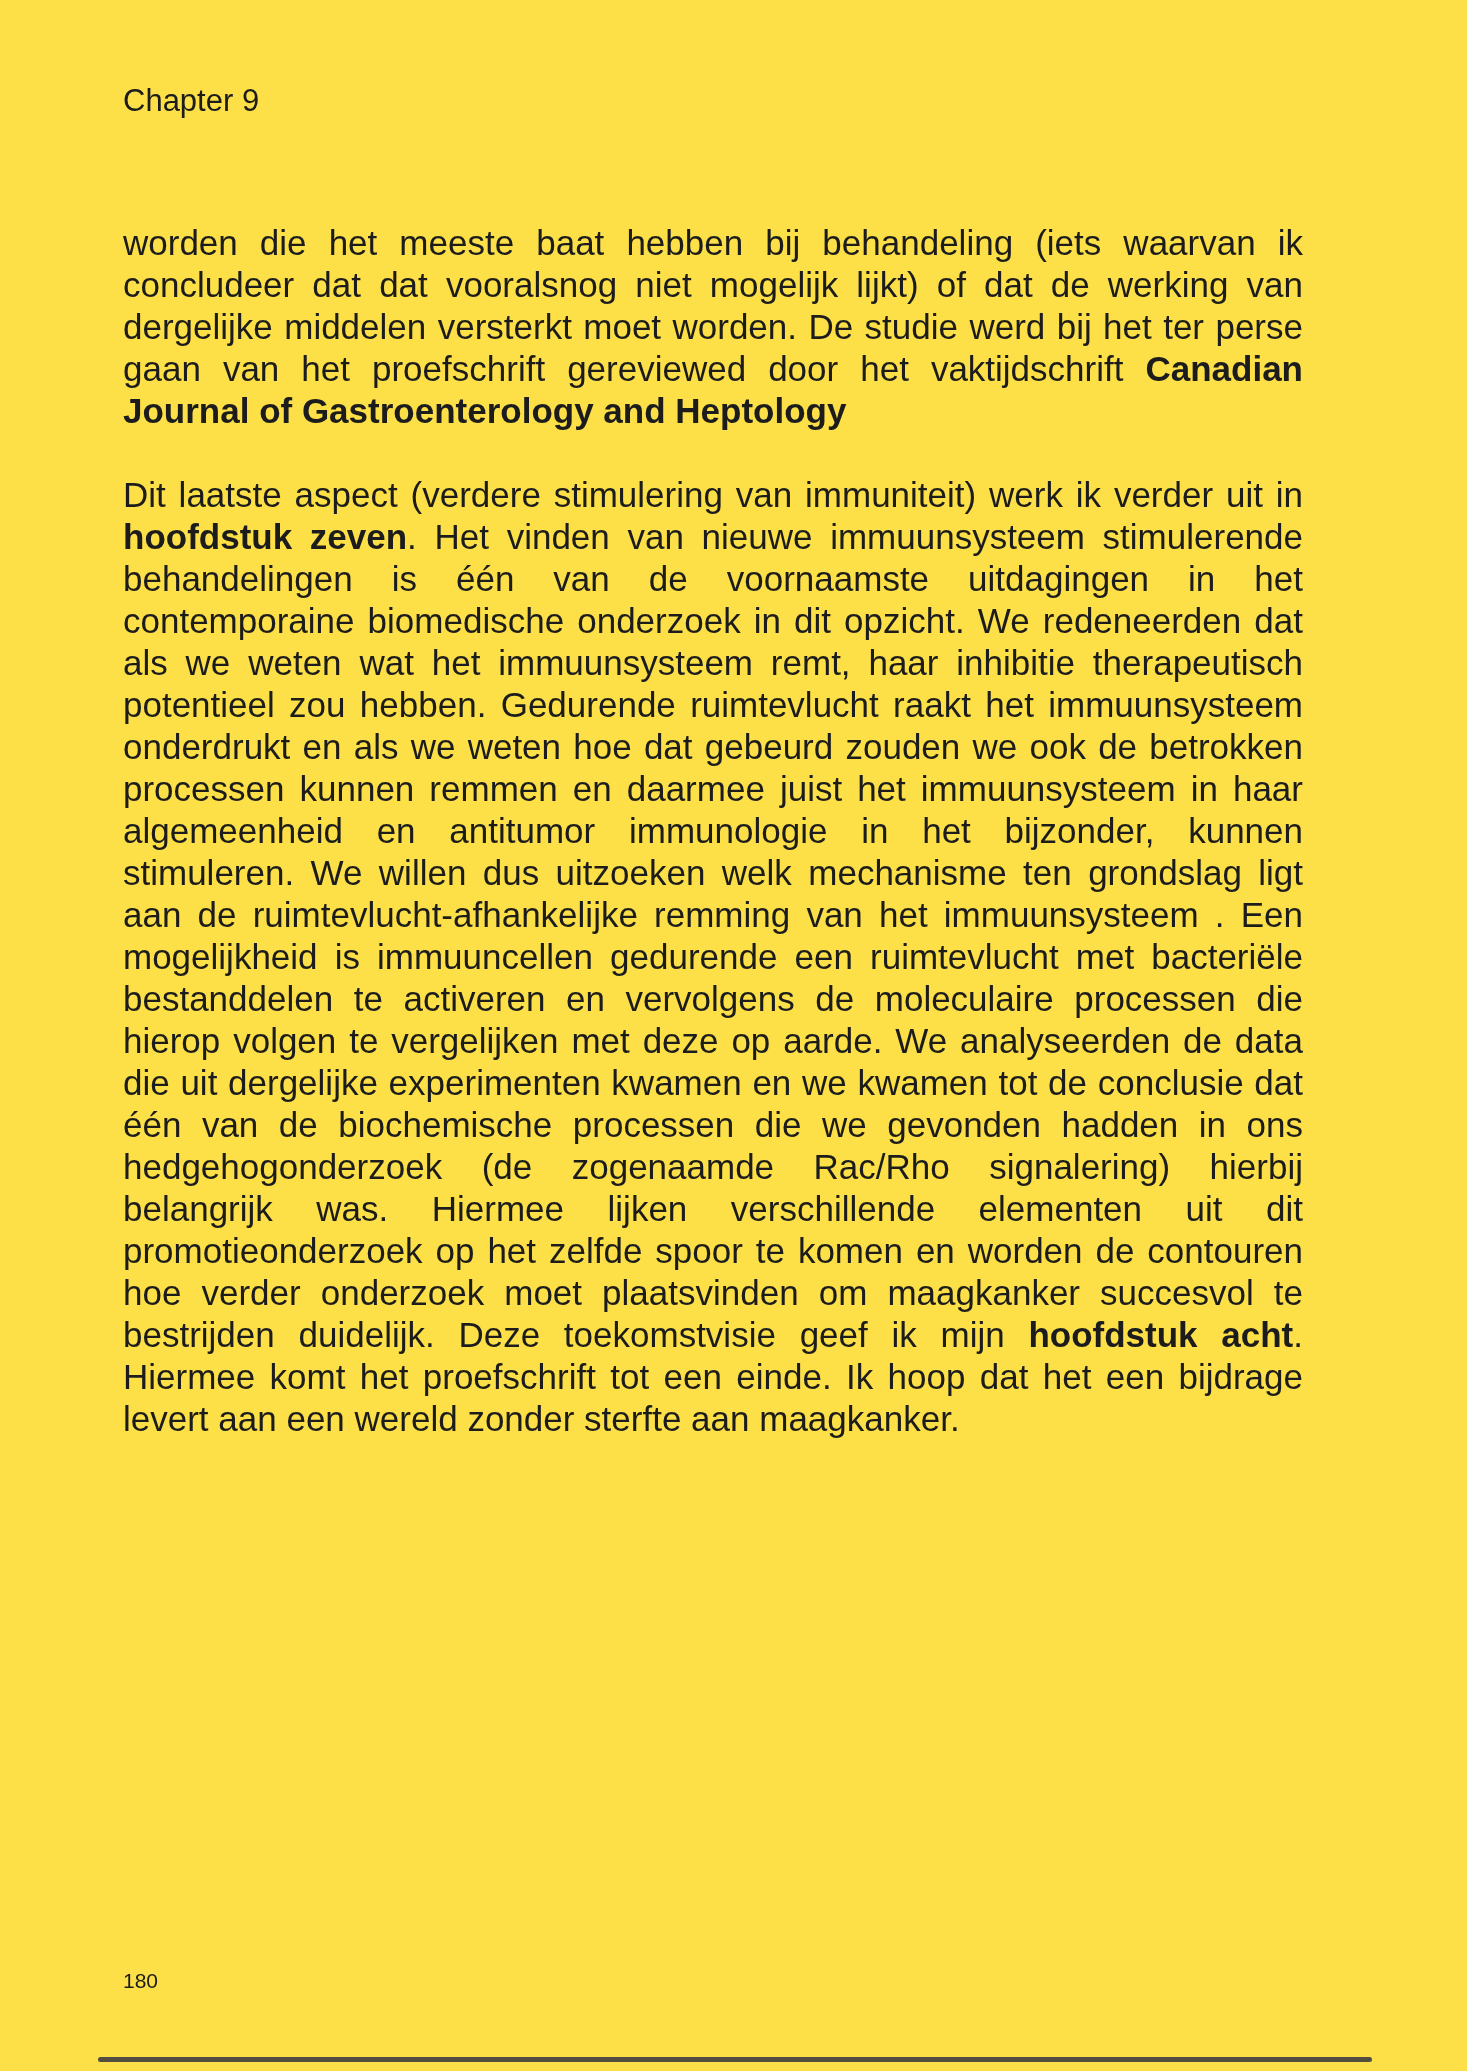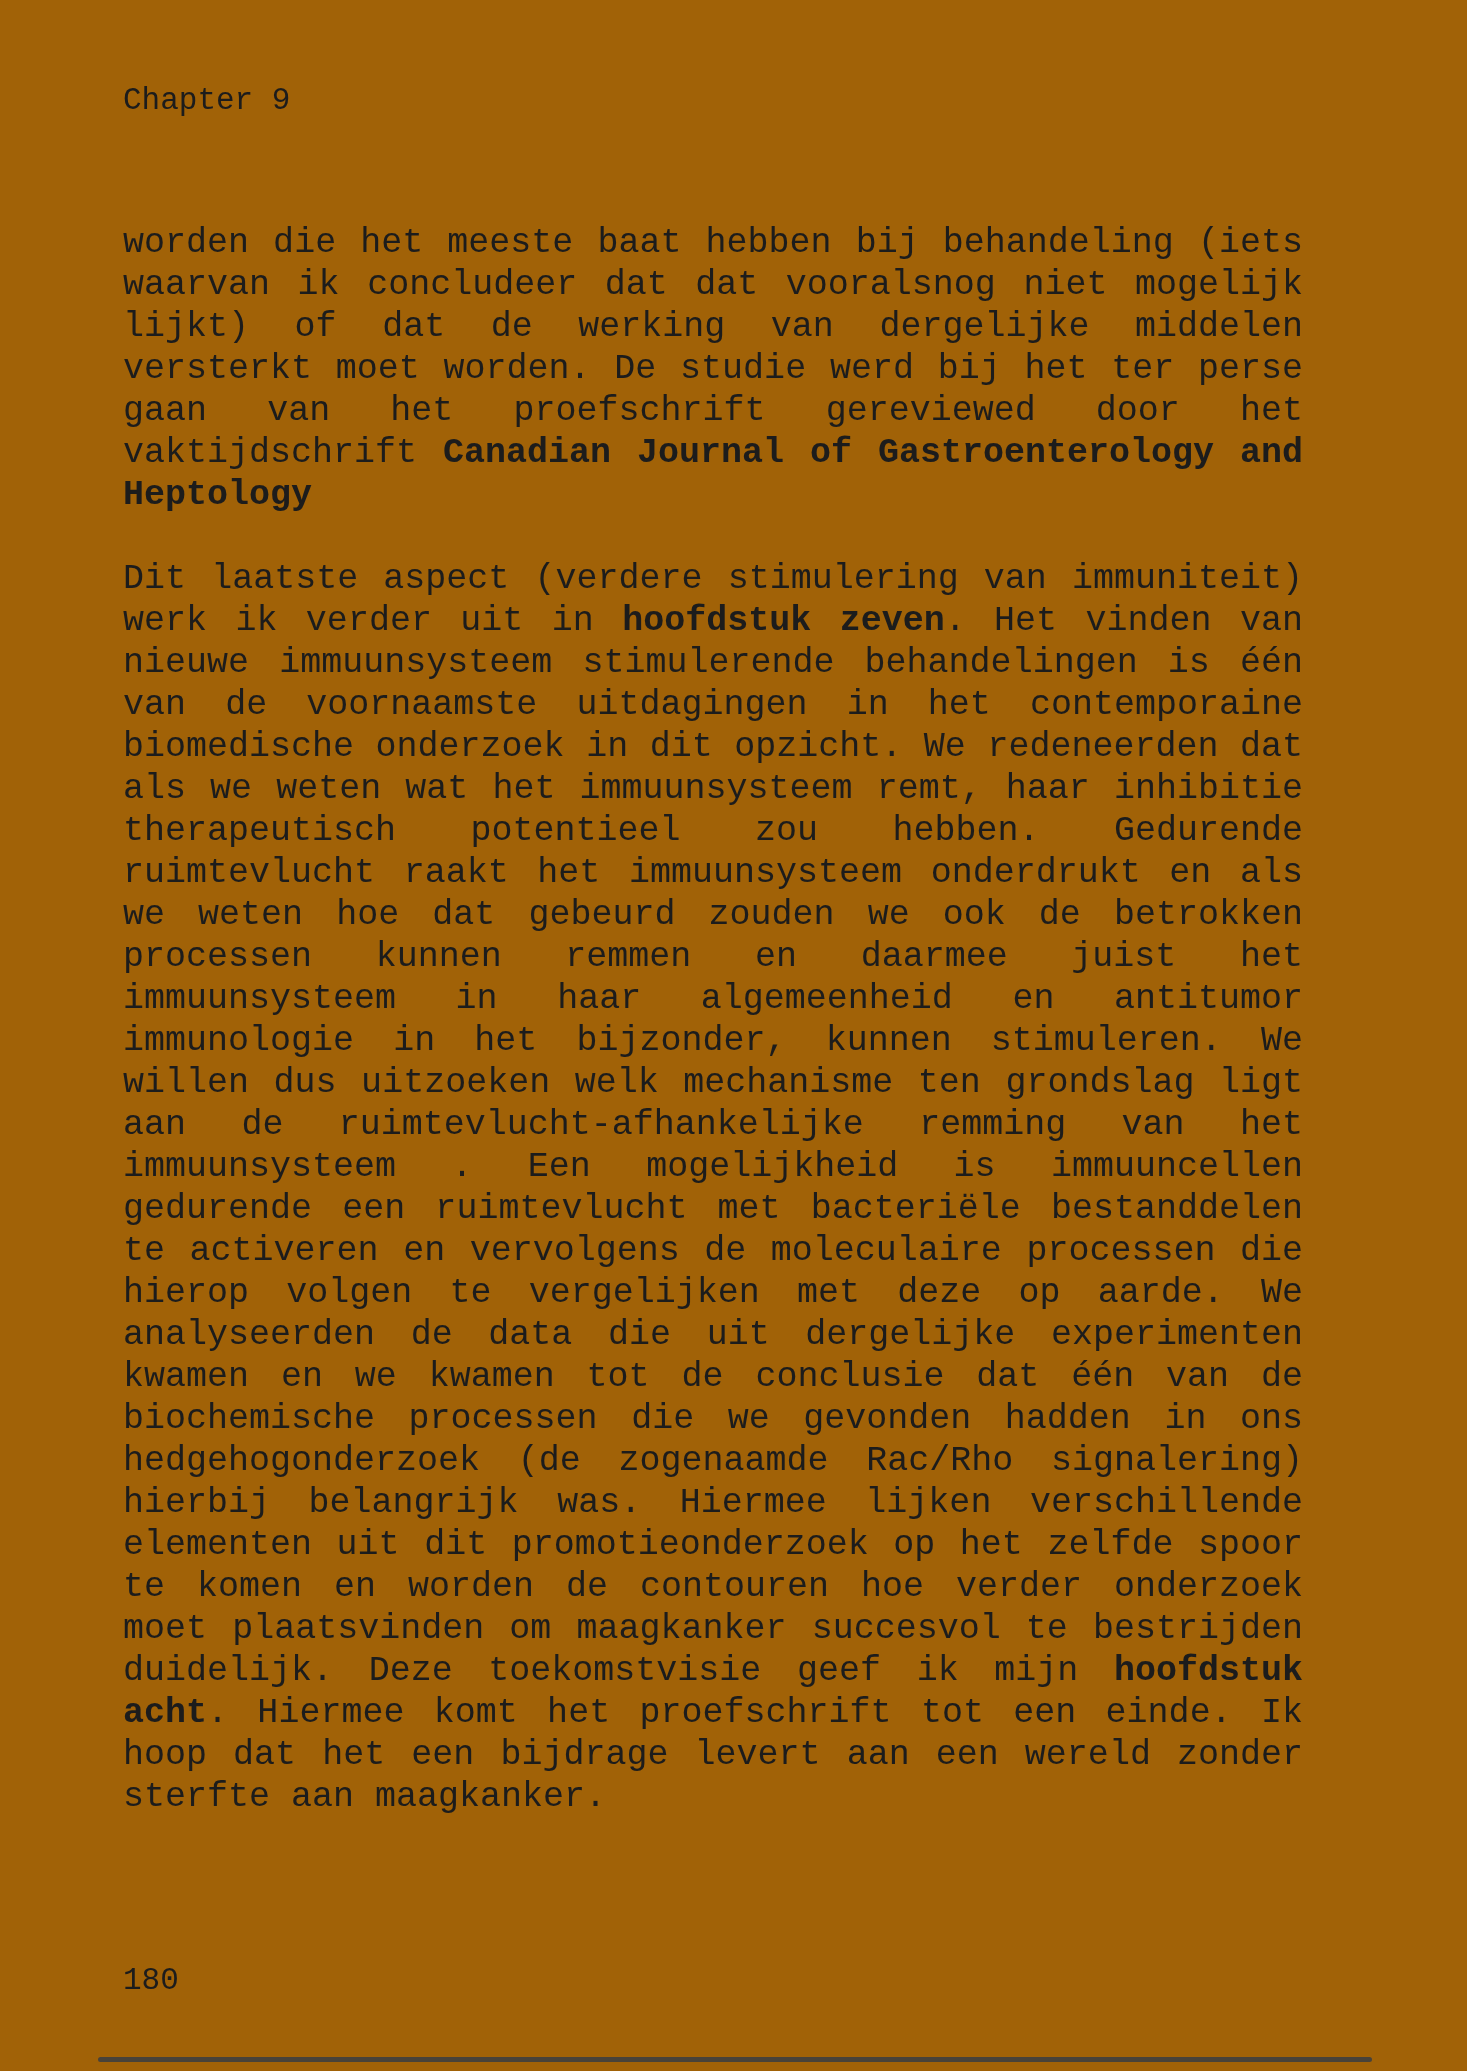--- a/index.html
+++ b/index.html
@@ -4,22 +4,22 @@
 <style>
   html, body {
     margin: 0;
     padding: 0;
     background: #ffffff;
   }
   .page {
     position: relative;
     width: 1467px;
     height: 2071px;
-    background: #a16207;
-    font-family: Liberation Mono, monospace;
+    background: #fde047;
+    font-family: Liberation Sans, sans-serif;
     color: #1c1c1c;
     overflow: hidden;
   }
   .chapter-header {
     position: absolute;
     left: 123px;
     top: 82px;
     font-size: 31px;
     line-height: 38px;
     white-space: nowrap;
@@ -37,21 +37,21 @@
     text-align: justify;
     text-justify: inter-word;
   }
   .para b {
     font-weight: bold;
   }
   .page-number {
     position: absolute;
     left: 123px;
     top: 1962px;
-    font-size: 31px;
+    font-size: 21px;
     line-height: 38px;
   }
   .scan-edge {
     position: absolute;
     left: 98px;
     top: 2057px;
     width: 1274px;
     height: 5px;
     background: #3f3f3f;
     border-radius: 3px;

